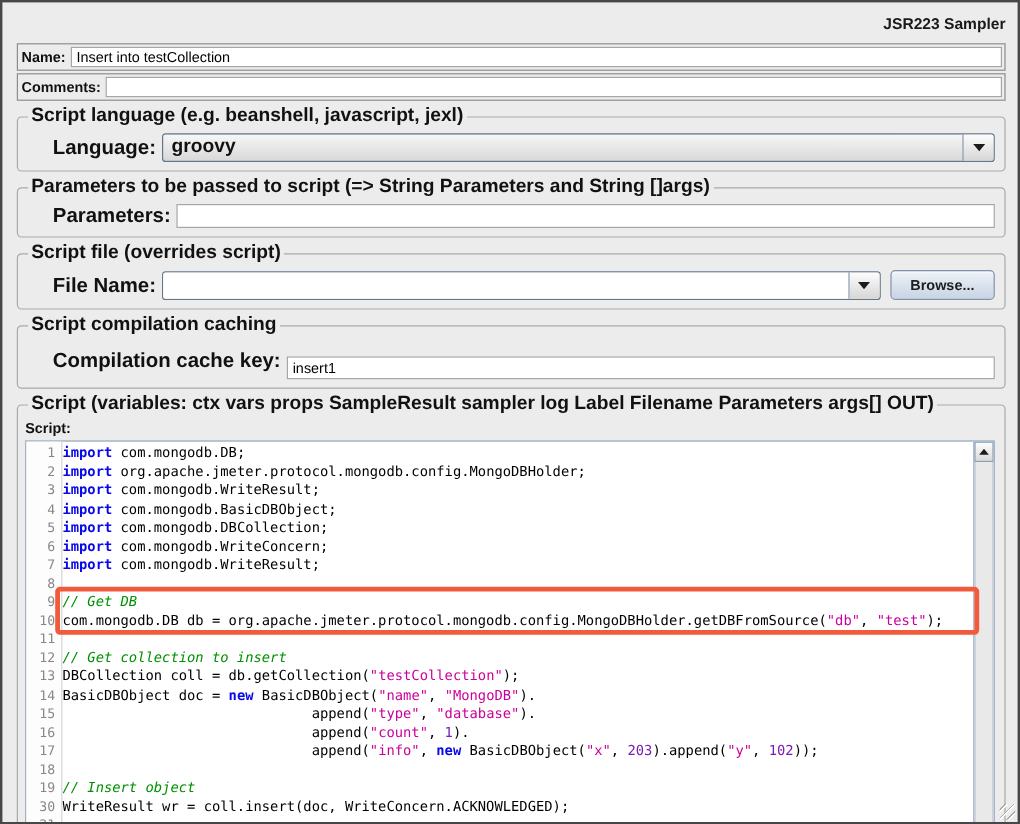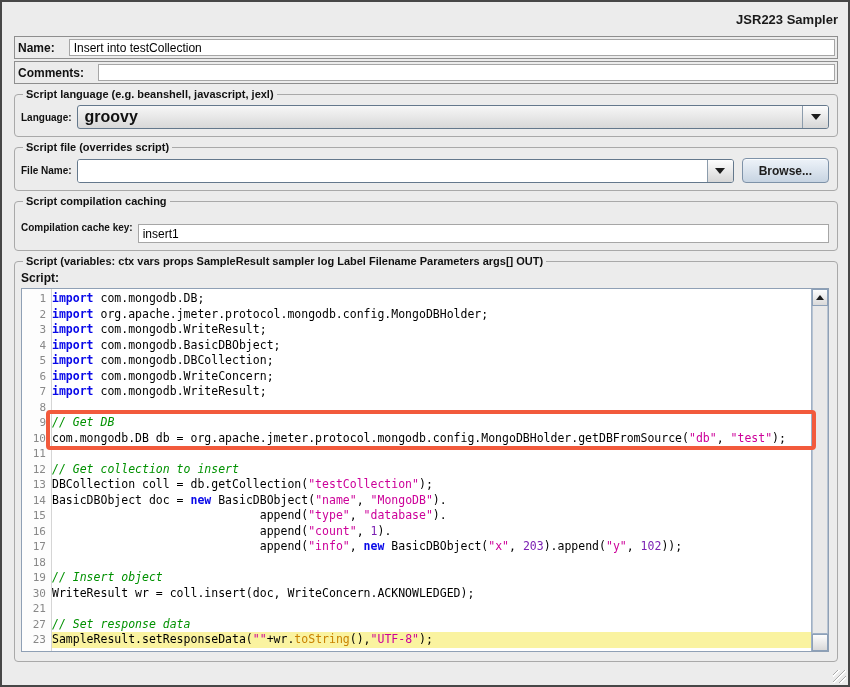--- a/index.html
+++ b/index.html
@@ -17,39 +17,39 @@
   .title { font-size: 13px; font-weight: bold; margin: 2px 0 9px 2px; color:#1a1a1a;text-align:right; }
 
   .flat-row {
     display: flex; align-items: center;
     border: 1px solid #8e8e8e;
     background: #ececec;
     height: 23px;
     margin-bottom: 2px;
     padding: 1px 2px 1px 3px;
   }
-  .flat-row label { font-size: 12px; font-weight: bold; white-space: nowrap; padding-right: 14px; text-align: center; }
+  .flat-row label { font-size: 12px; font-weight: bold; white-space: nowrap; padding-right: 4px; text-align: center; }
   .txt {
     flex: 1; height: 17px;
     border: 1px solid #a6a6a6;
     background: #fff;
     font-family: "Liberation Sans", sans-serif;
     font-size: 12px; padding: 0 4px;
     outline: none;
   }
 
   fieldset {
     border: 1px solid #a9a9a9;
     border-radius: 4px;
     margin: 4px 0 3px 0;
     padding: 3px 8px 7px 6px;
   }
-  legend { font-size: 11px; font-weight: bold; padding: 0 3px; margin-left: 2px; }
+  legend { font-size: 16px; font-weight: bold; padding: 0 3px; margin-left: 2px; }
   .frow { display: flex; align-items: center; margin-top: 2px; }
-  .frow label { font-size: 10px; font-weight: bold; white-space: nowrap; padding-right: 5px; }
+  .frow label { font-size: 17px; font-weight: bold; white-space: nowrap; padding-right: 5px; margin-left: 23px; }
 
   .combo {
     flex: 1; display: flex; align-items: stretch;
     height: 24px;
     border: 1px solid #64788c; border-radius: 3px;
     background: linear-gradient(#f7f7f7, #d8d8d8);
     overflow: hidden;
   }
   .combo-value { flex: 1; display:flex; align-items:center; font-size: 16px; font-weight: bold; padding: 0 7px; }
   .combo-btn {
@@ -160,20 +160,27 @@
       <label>Language:</label>
       <div class="combo">
         <div class="combo-value">groovy</div>
         <div class="combo-btn">
           <span class="tri-down"></span>
         </div>
       </div>
     </div>
   </fieldset>
 
+  <fieldset>
+    <legend>Parameters to be passed to script (=&gt; String Parameters and String []args)</legend>
+    <div class="frow">
+      <label>Parameters:</label>
+      <input class="txt" style="height: 20px;" value="">
+    </div>
+  </fieldset>
 
   <fieldset>
     <legend>Script file (overrides script)</legend>
     <div class="frow">
       <label>File Name:</label>
       <div class="file-combo">
         <input value="" style="">
         <div class="combo-btn">
           <span class="tri-down"></span>
         </div>

